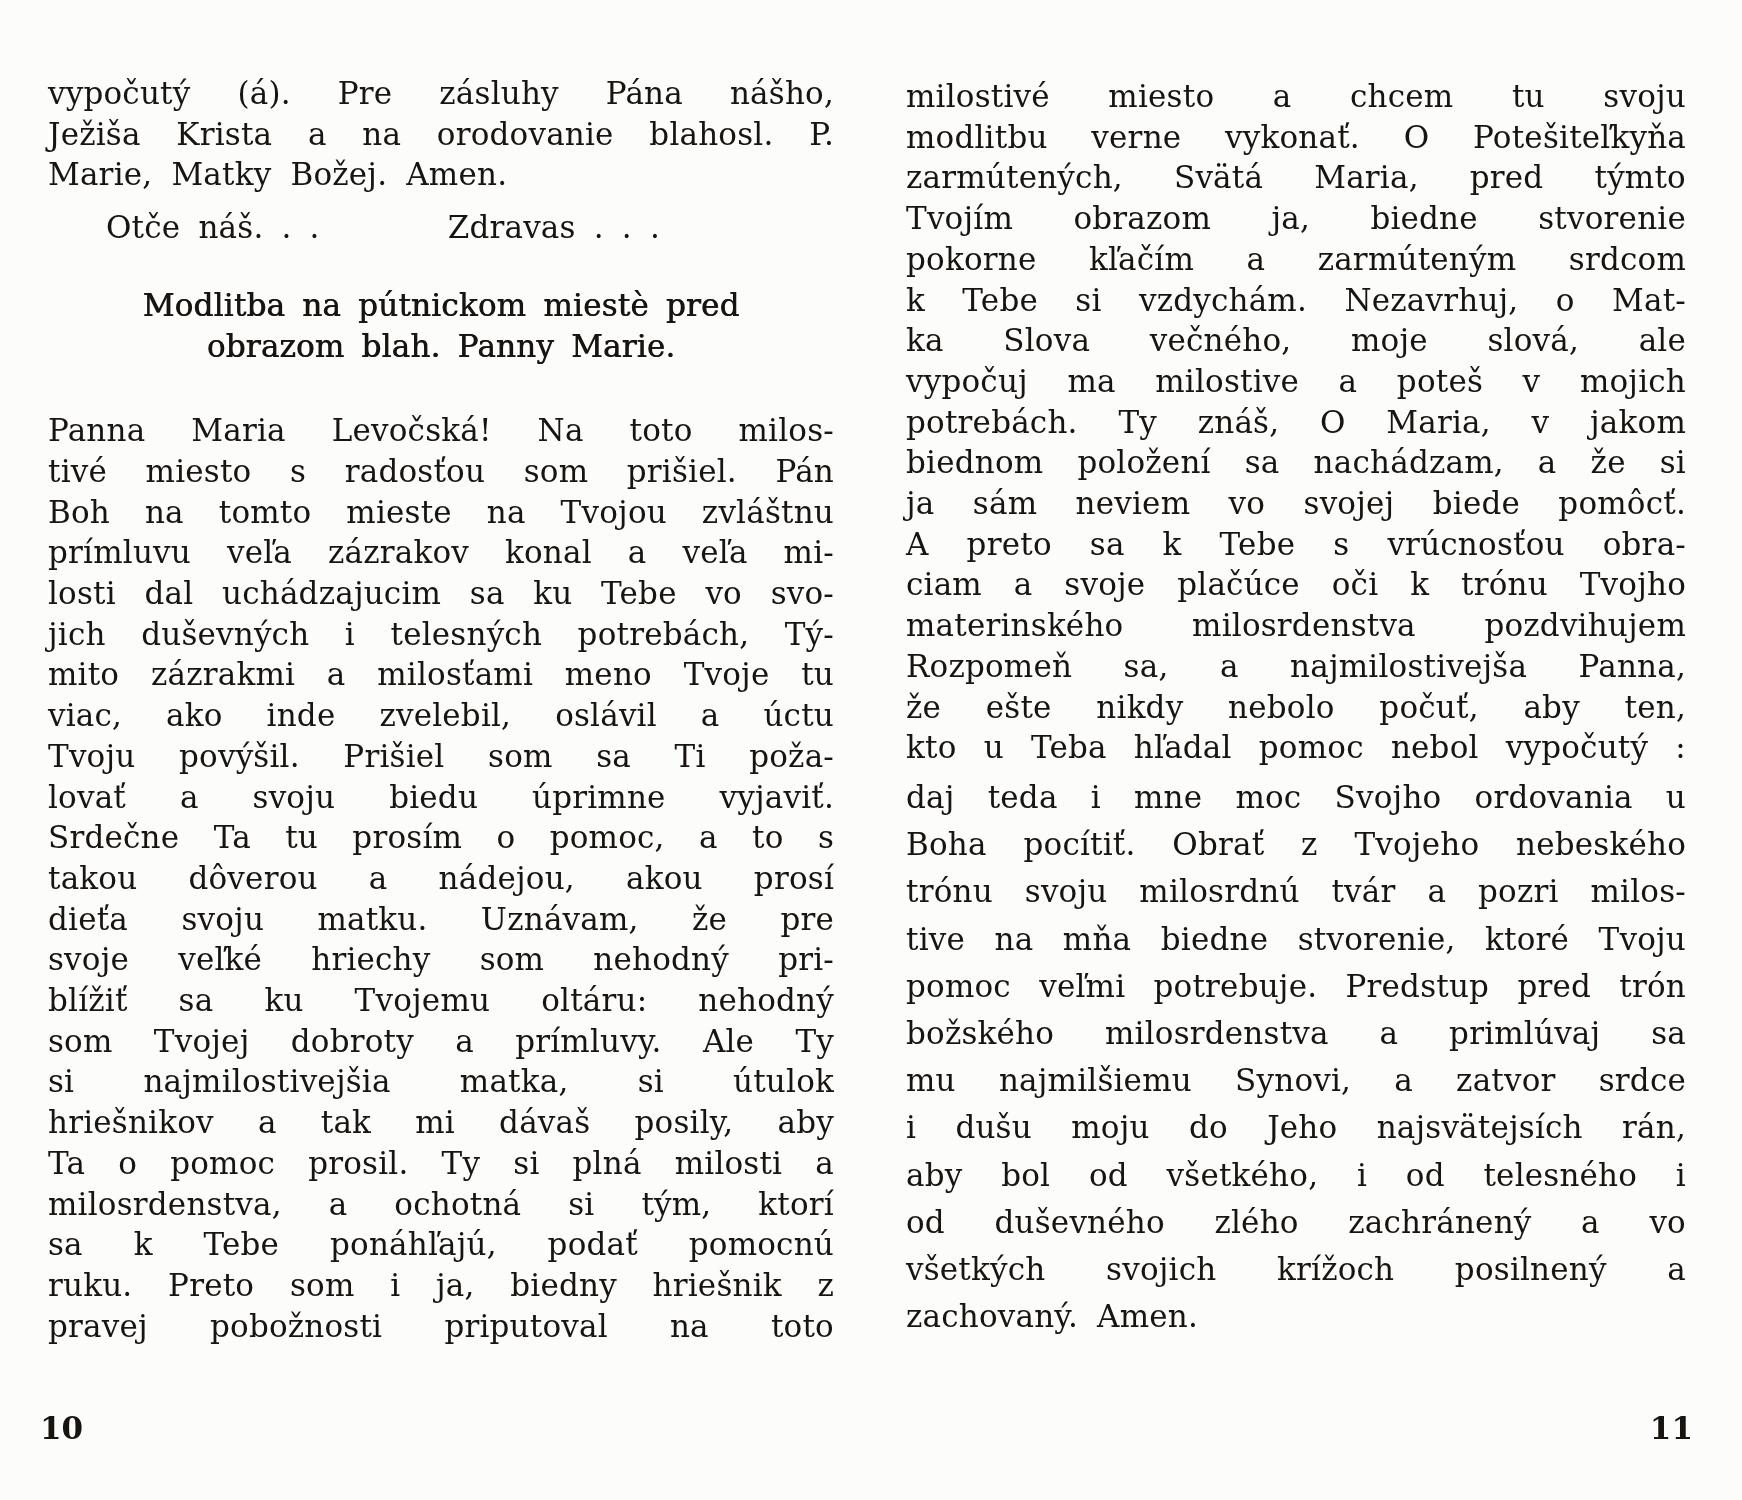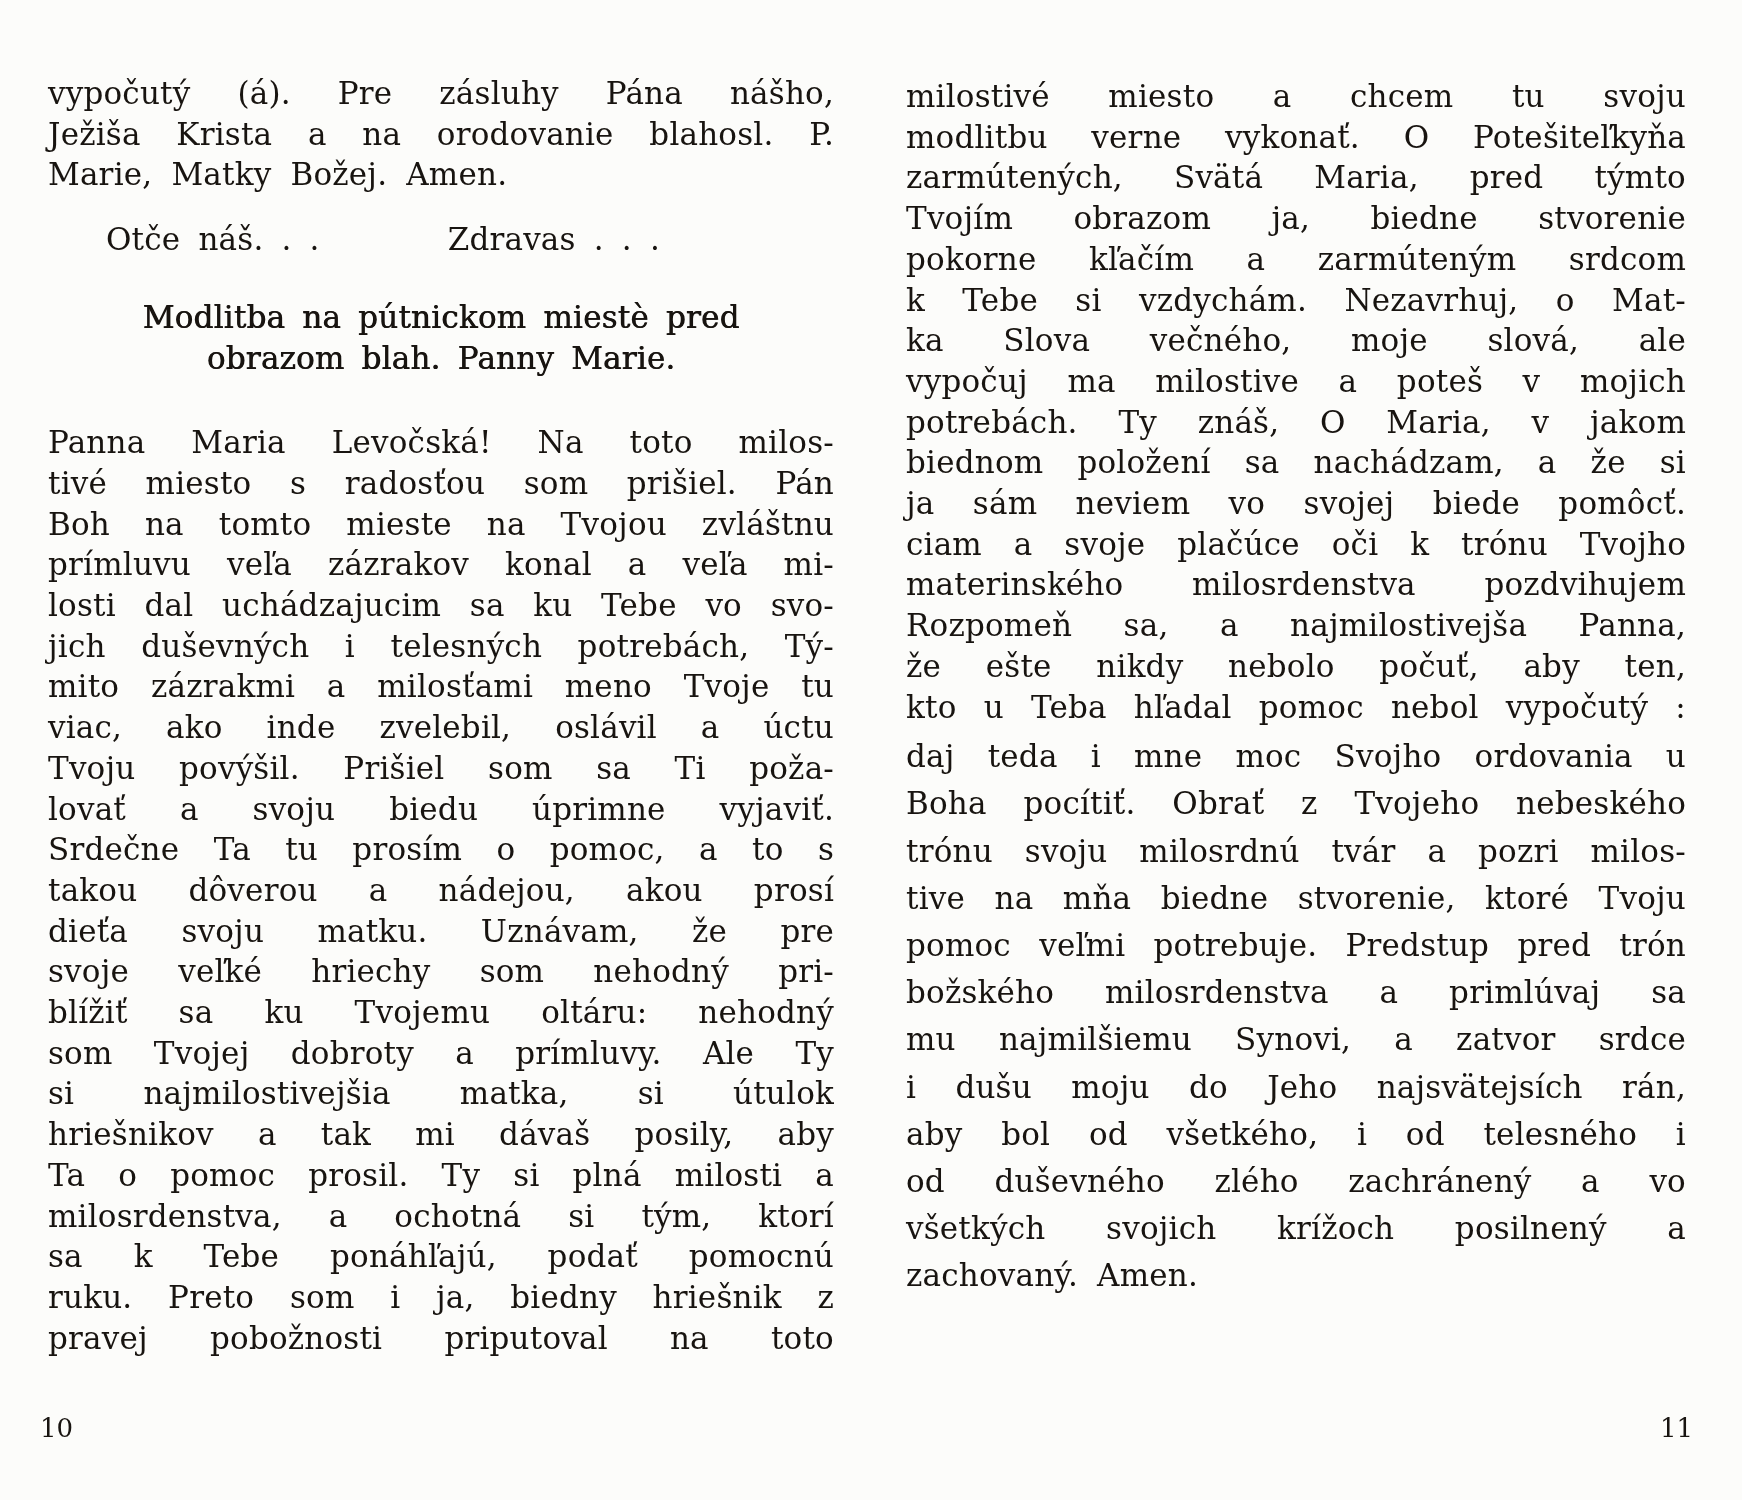--- a/index.html
+++ b/index.html
@@ -35,21 +35,21 @@
     text-align: right;
     text-align-last: left;
     word-spacing: 9px;
   }
   .line.indent { text-indent: 54px; }
 
   .versicle {
     display: flex;
     padding-left: 58px;
     gap: 128px;
-    margin-top: 24px;
+    margin-top: 12px;
     word-spacing: 8px;
   }
   .heading {
     margin-top: 37px;
     text-align: center;
     text-align-last: center;
     word-spacing: 7px;
     text-shadow: 0.6px 0 0 currentColor;
   }
   .heading .line {
@@ -57,22 +57,22 @@
     text-align-last: center;
   }
   .body-block { margin-top: 44px; }
   .lower-block {
     margin-top: 6px;
     line-height: 47.2px;
   }
   .pagenum {
     position: absolute;
     top: 1408px;
-    font-size: 26px;
-    font-weight: 400;
+    font-size: 31px;
+    font-weight: 700;
     line-height: 40px;
   }
   .pagenum-left  { left: 40px; }
   .pagenum-right { right: 49px; }
 </style>
 </head>
 <body>
 
 <div class="column col-left">
   <div>
@@ -124,20 +124,21 @@
       <div class="line">modlitbu verne vykonať. O Potešiteľkyňa</div>
       <div class="line">zarmútených, Svätá Maria, pred týmto</div>
       <div class="line">Tvojím obrazom ja, biedne stvorenie</div>
       <div class="line">pokorne kľačím a zarmúteným srdcom</div>
       <div class="line">k Tebe si vzdychám. Nezavrhuj, o Mat-</div>
       <div class="line">ka Slova večného, moje slová, ale</div>
       <div class="line">vypočuj ma milostive a poteš v mojich</div>
       <div class="line">potrebách. Ty znáš, O Maria, v jakom</div>
       <div class="line">biednom položení sa nachádzam, a že si</div>
       <div class="line">ja sám neviem vo svojej biede pomôcť.</div>
+      <div class="line">A preto sa k Tebe s vrúcnosťou obra-</div>
       <div class="line">ciam a svoje plačúce oči k trónu Tvojho</div>
       <div class="line">materinského milosrdenstva pozdvihujem</div>
       <div class="line">Rozpomeň sa, a najmilostivejša Panna,</div>
       <div class="line">že ešte nikdy nebolo počuť, aby ten,</div>
       <div class="line">kto u Teba hľadal pomoc nebol vypočutý :</div>
     </div>
   <div class="lower-block">
       <div class="line">daj teda i mne moc Svojho ordovania u</div>
       <div class="line">Boha pocítiť. Obrať z Tvojeho nebeského</div>
       <div class="line">trónu svoju milosrdnú tvár a pozri milos-</div>

